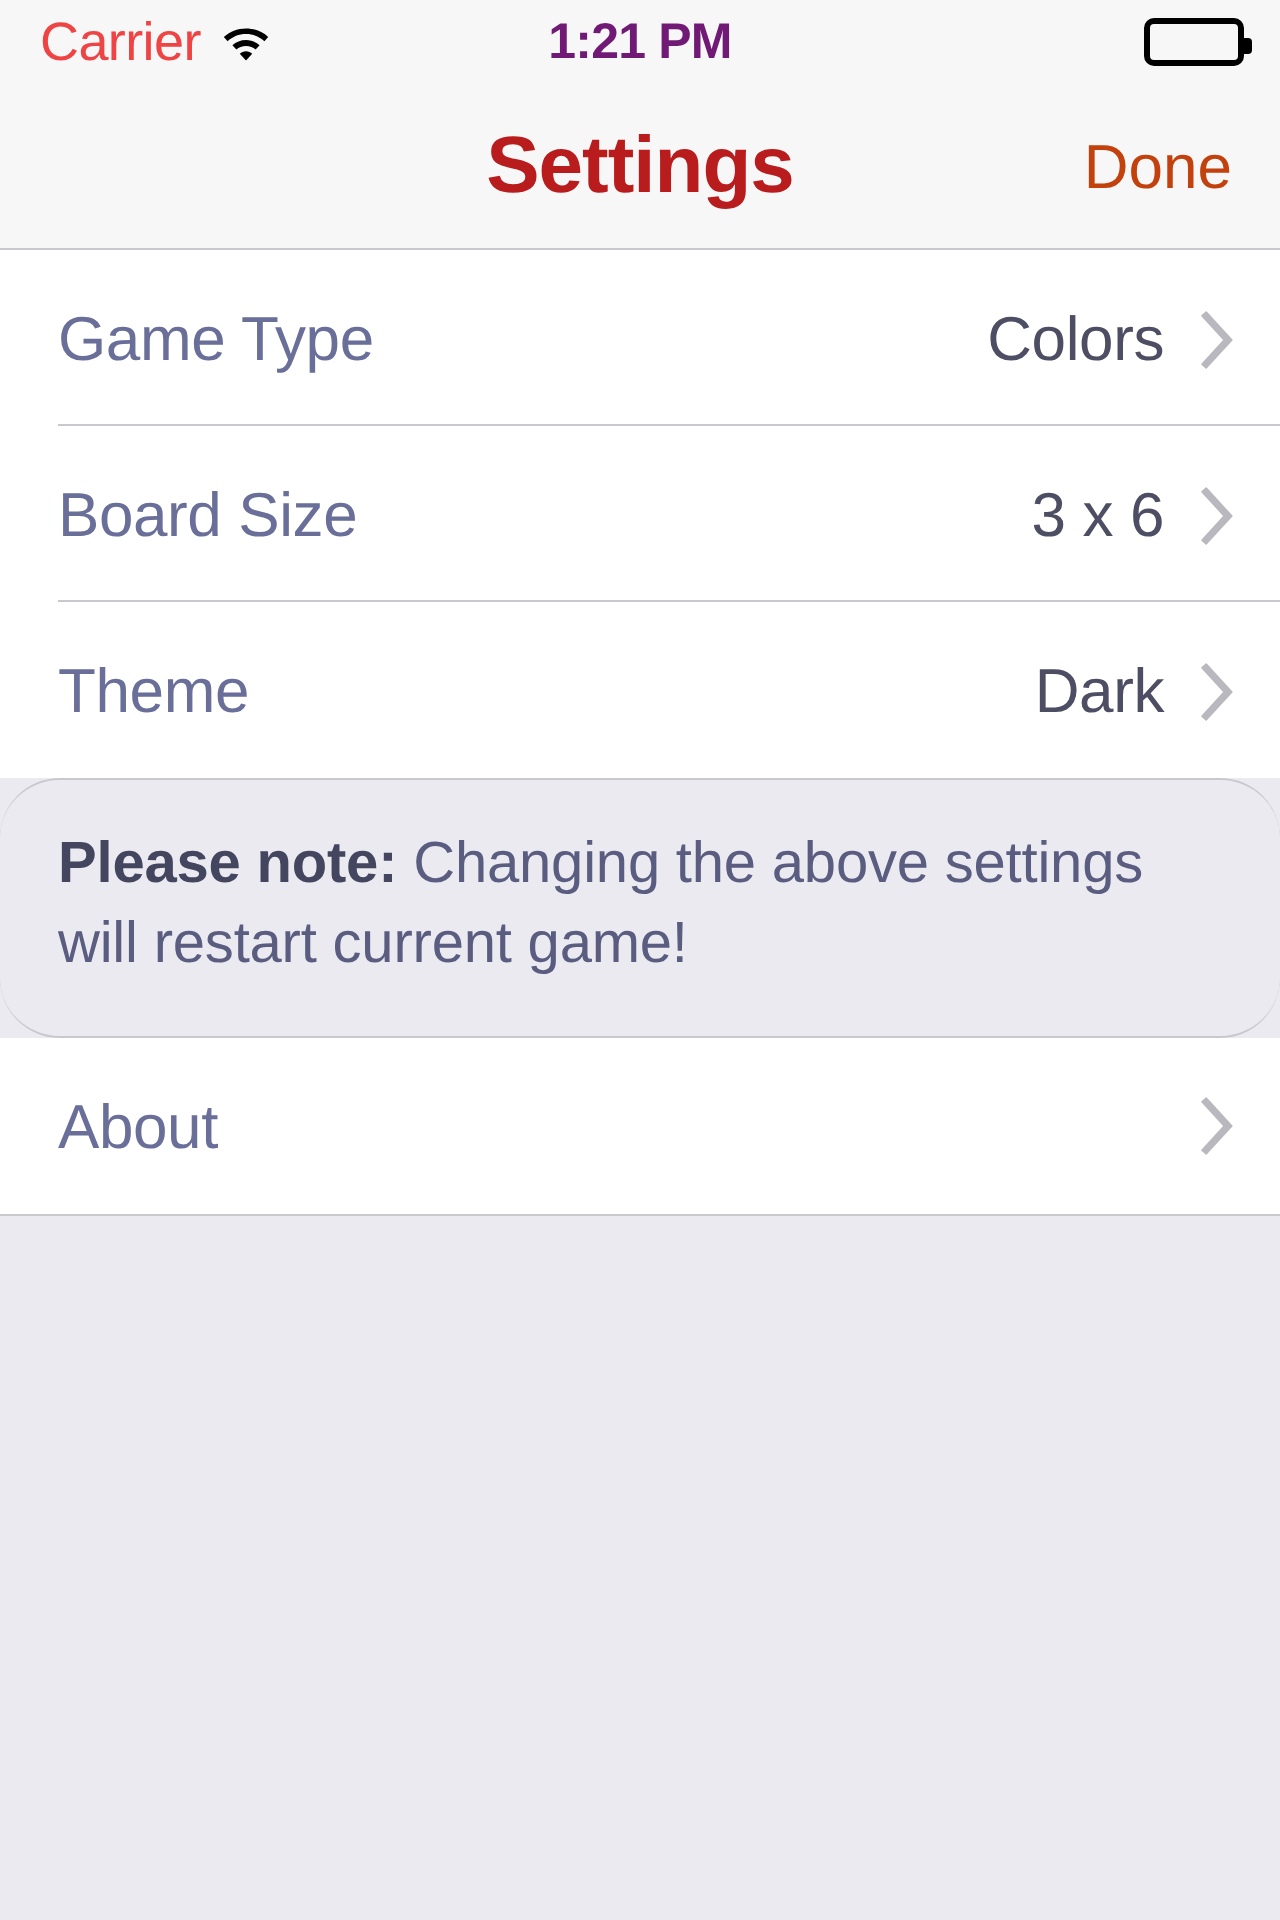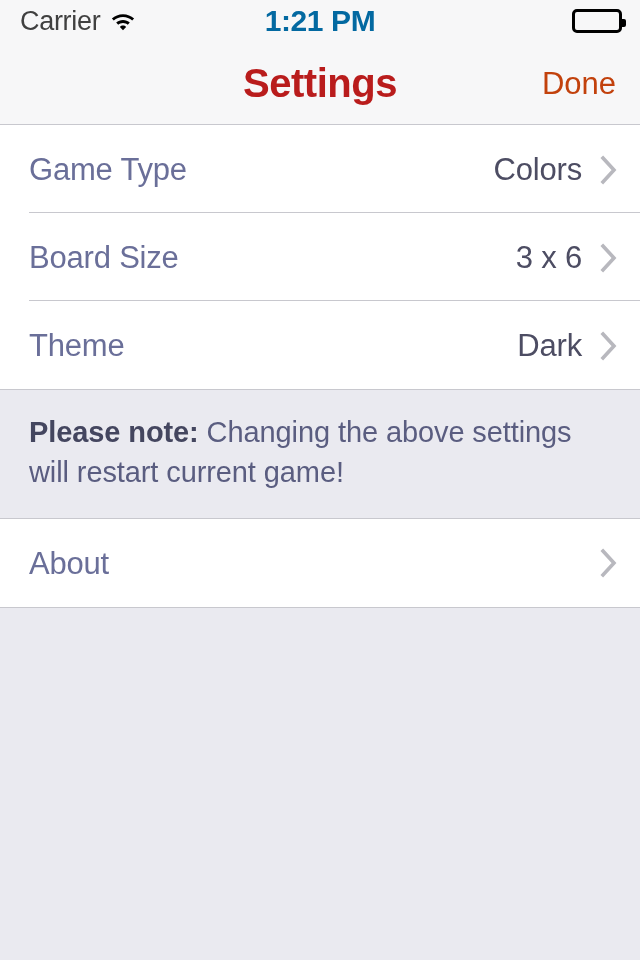--- a/index.html
+++ b/index.html
@@ -39,43 +39,43 @@
 
   .status-left {
     display: flex;
     align-items: center;
     gap: 10px;
   }
 
   .carrier-text {
     font-size: 27px;
     letter-spacing: -0.3px;
-    color: #404040;
+    color: #ef4444;
     line-height: 1;
   }
 
   .wifi-icon {
     display: block;
     width: 26px;
     height: 20px;
   }
 
   .status-time {
     position: absolute;
     left: 0;
     right: 0;
     top: 0;
     height: 42px;
     display: flex;
     align-items: center;
     justify-content: center;
-    font-size: 30px;
+    font-size: 25px;
     font-weight: bold;
     letter-spacing: -0.4px;
-    color: #0369a1;
+    color: #701a75;
     pointer-events: none;
   }
 
   .status-right {
     margin-left: auto;
     display: flex;
     align-items: center;
   }
 
   .battery {
@@ -191,20 +191,21 @@
     flex: 0 0 auto;
   }
 
   
   .note-block {
     background: #eaeaf0;
     border-top: 1px solid #c8c8ce;
     border-bottom: 1px solid #c8c8ce;
     padding: 22px 60px 26px 29px;
     flex: 0 0 auto;
+    border-radius: 30px;
   }
 
   .note-text {
     font-size: 29px;
     line-height: 1.38;
     color: #5a5d80;
     letter-spacing: -0.1px;
   }
 
   .note-strong {

